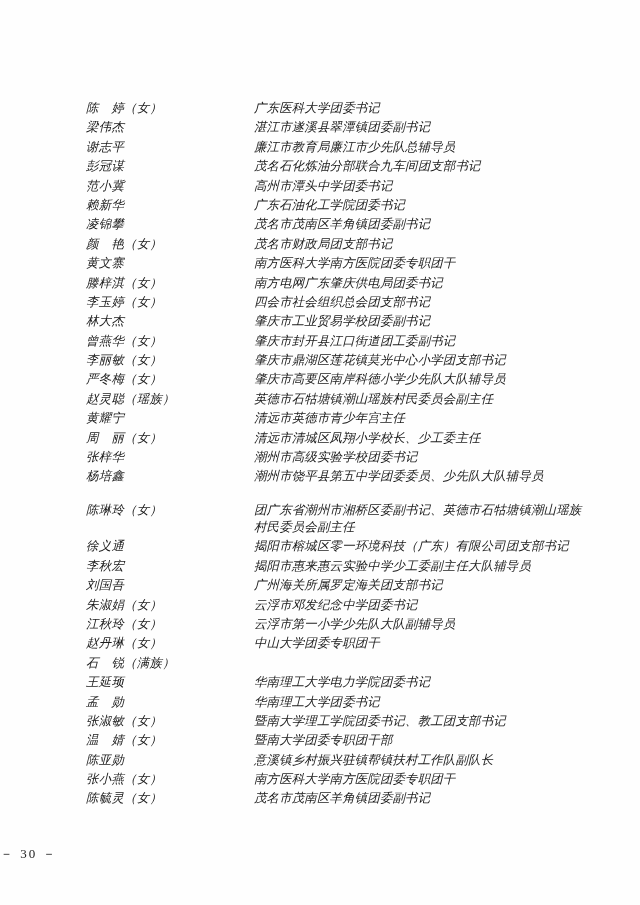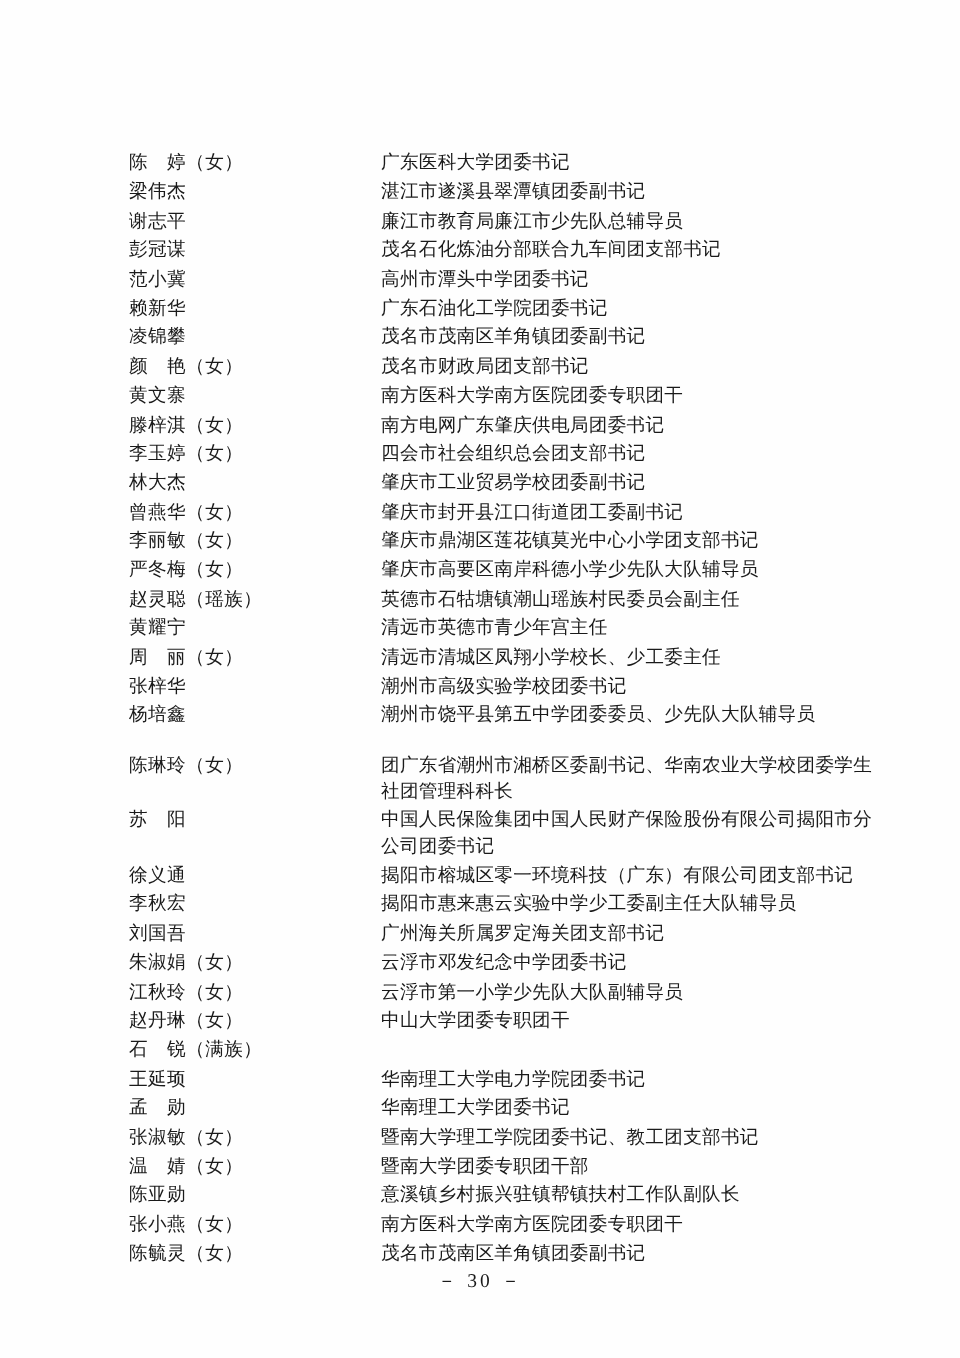--- a/index.html
+++ b/index.html
@@ -20,20 +20,21 @@
     top: 0; left: 0;
     width: 640px;
     height: 905px;
     background: #fefefe;
   }
   .content {
     position: absolute;
     top: 100px;
     left: 86px;
     width: 500px;
+    font-style: italic;
   }
   .entry {
     display: flex;
     align-items: flex-start;
     margin-bottom: 2.2px;
     line-height: 17.2px;
     font-size: 12.4px;
   }
   .entry .name {
     width: 168px;
@@ -46,21 +47,20 @@
     letter-spacing: 0.2px;
   }
   .gap {
     height: 14px;
   }
   .footer {
     position: absolute;
     bottom: 42px;
     left: 0;
     width: 640px;
-    text-align: center;
     font-size: 13px;
     letter-spacing: 2px;
     font-family: "Liberation Serif", "DejaVu Serif", serif;
   }
   .footer .pg {
     display: inline-block;
   }
 </style>
 </head>
 <body>
@@ -149,25 +149,21 @@
         <span class="name">杨培鑫</span>
         <span class="desc">潮州市饶平县第五中学团委委员、少先队大队辅导员</span>
       </div>
     </div>
 
     <div class="gap"></div>
 
     <div>
       <div class="entry">
         <span class="name">陈琳玲（女）</span>
-        <span class="desc">团广东省潮州市湘桥区委副书记、华南农业大学校团委学生社团管理科科长</span>
-      </div>
-      <div class="entry">
-        <span class="name">苏　阳</span>
-        <span class="desc">中国人民保险集团中国人民财产保险股份有限公司揭阳市分公司团委书记</span>
+        <span class="desc">团广东省潮州市湘桥区委副书记、英德市石牯塘镇潮山瑶族村民委员会副主任</span>
       </div>
       <div class="entry">
         <span class="name">徐义通</span>
         <span class="desc">揭阳市榕城区零一环境科技（广东）有限公司团支部书记</span>
       </div>
       <div class="entry">
         <span class="name">李秋宏</span>
         <span class="desc">揭阳市惠来惠云实验中学少工委副主任大队辅导员</span>
       </div>
       <div class="entry">

